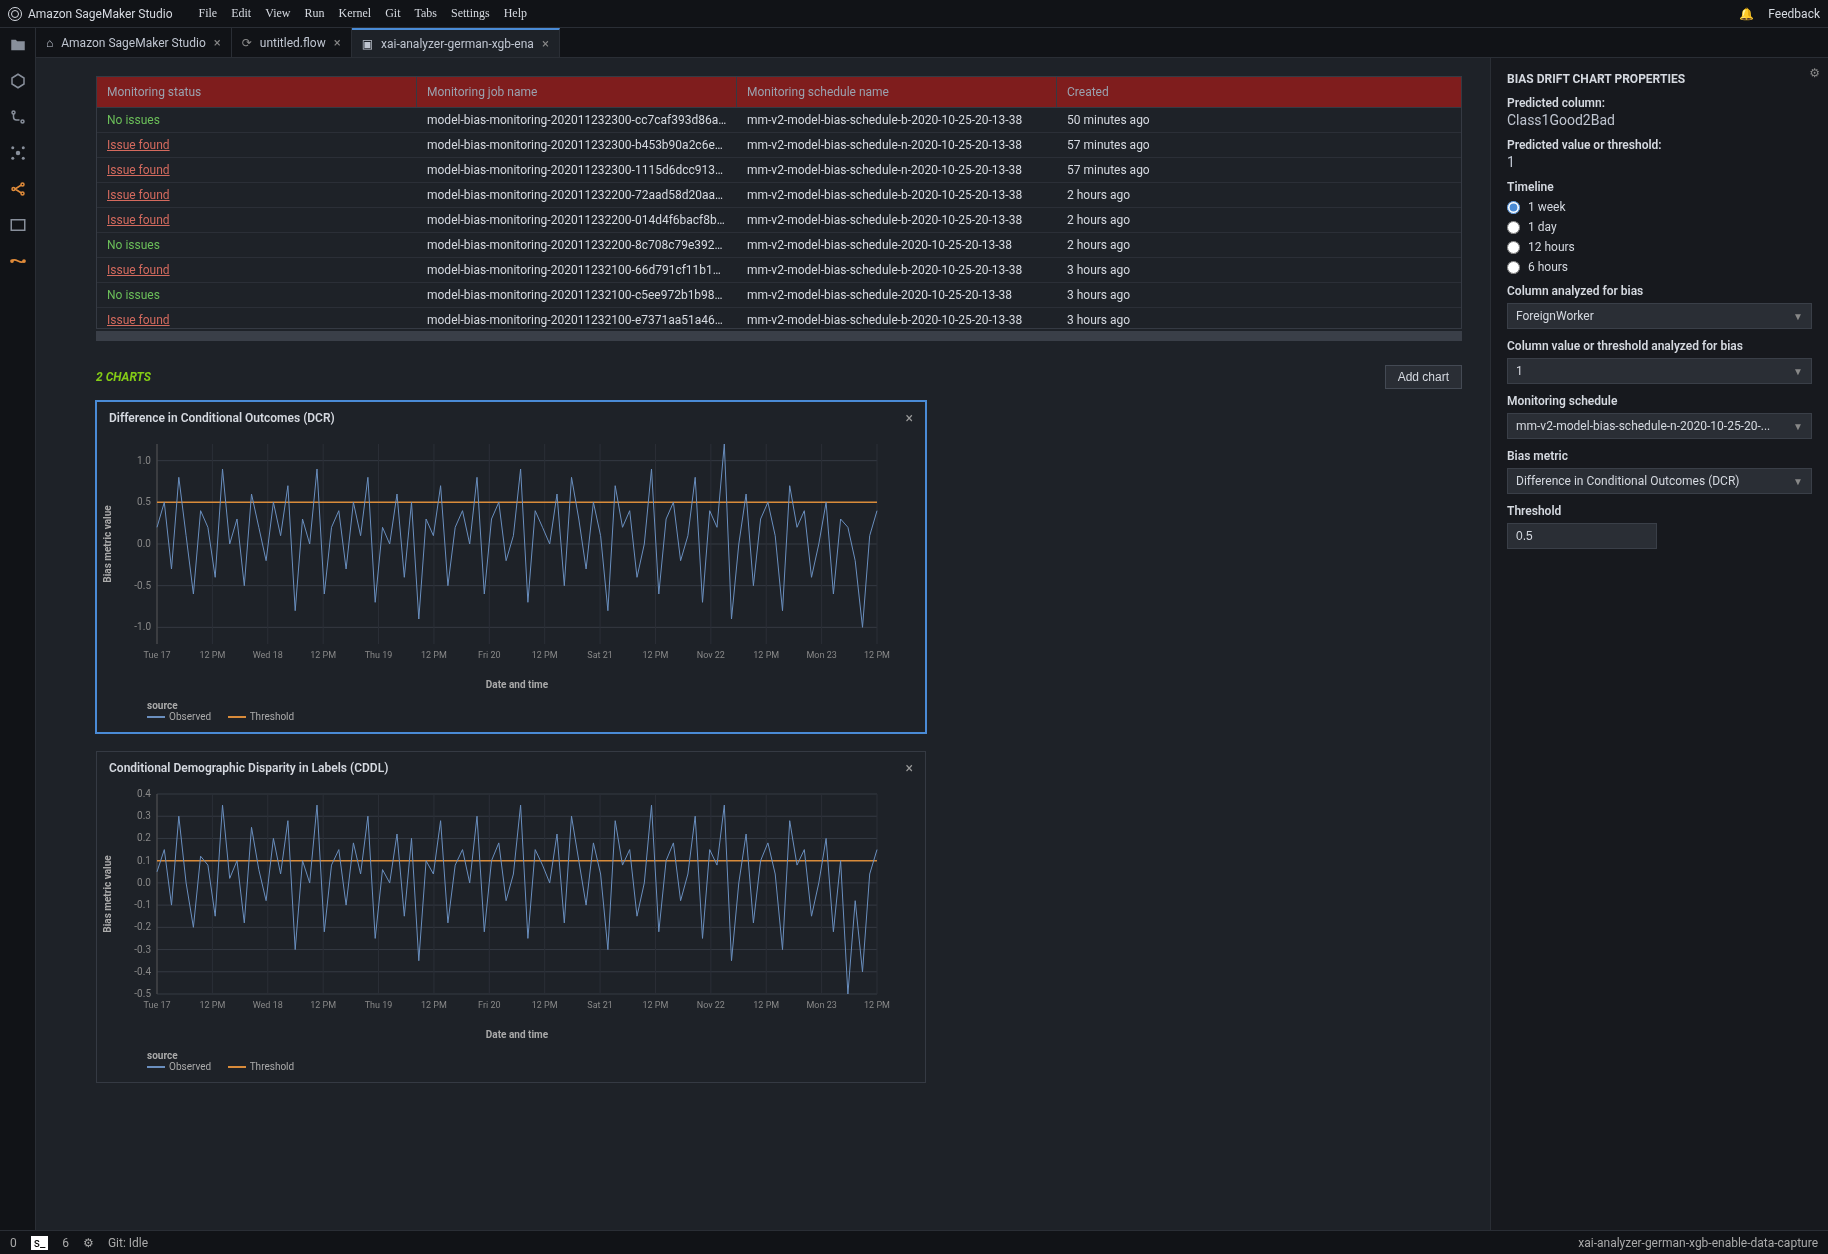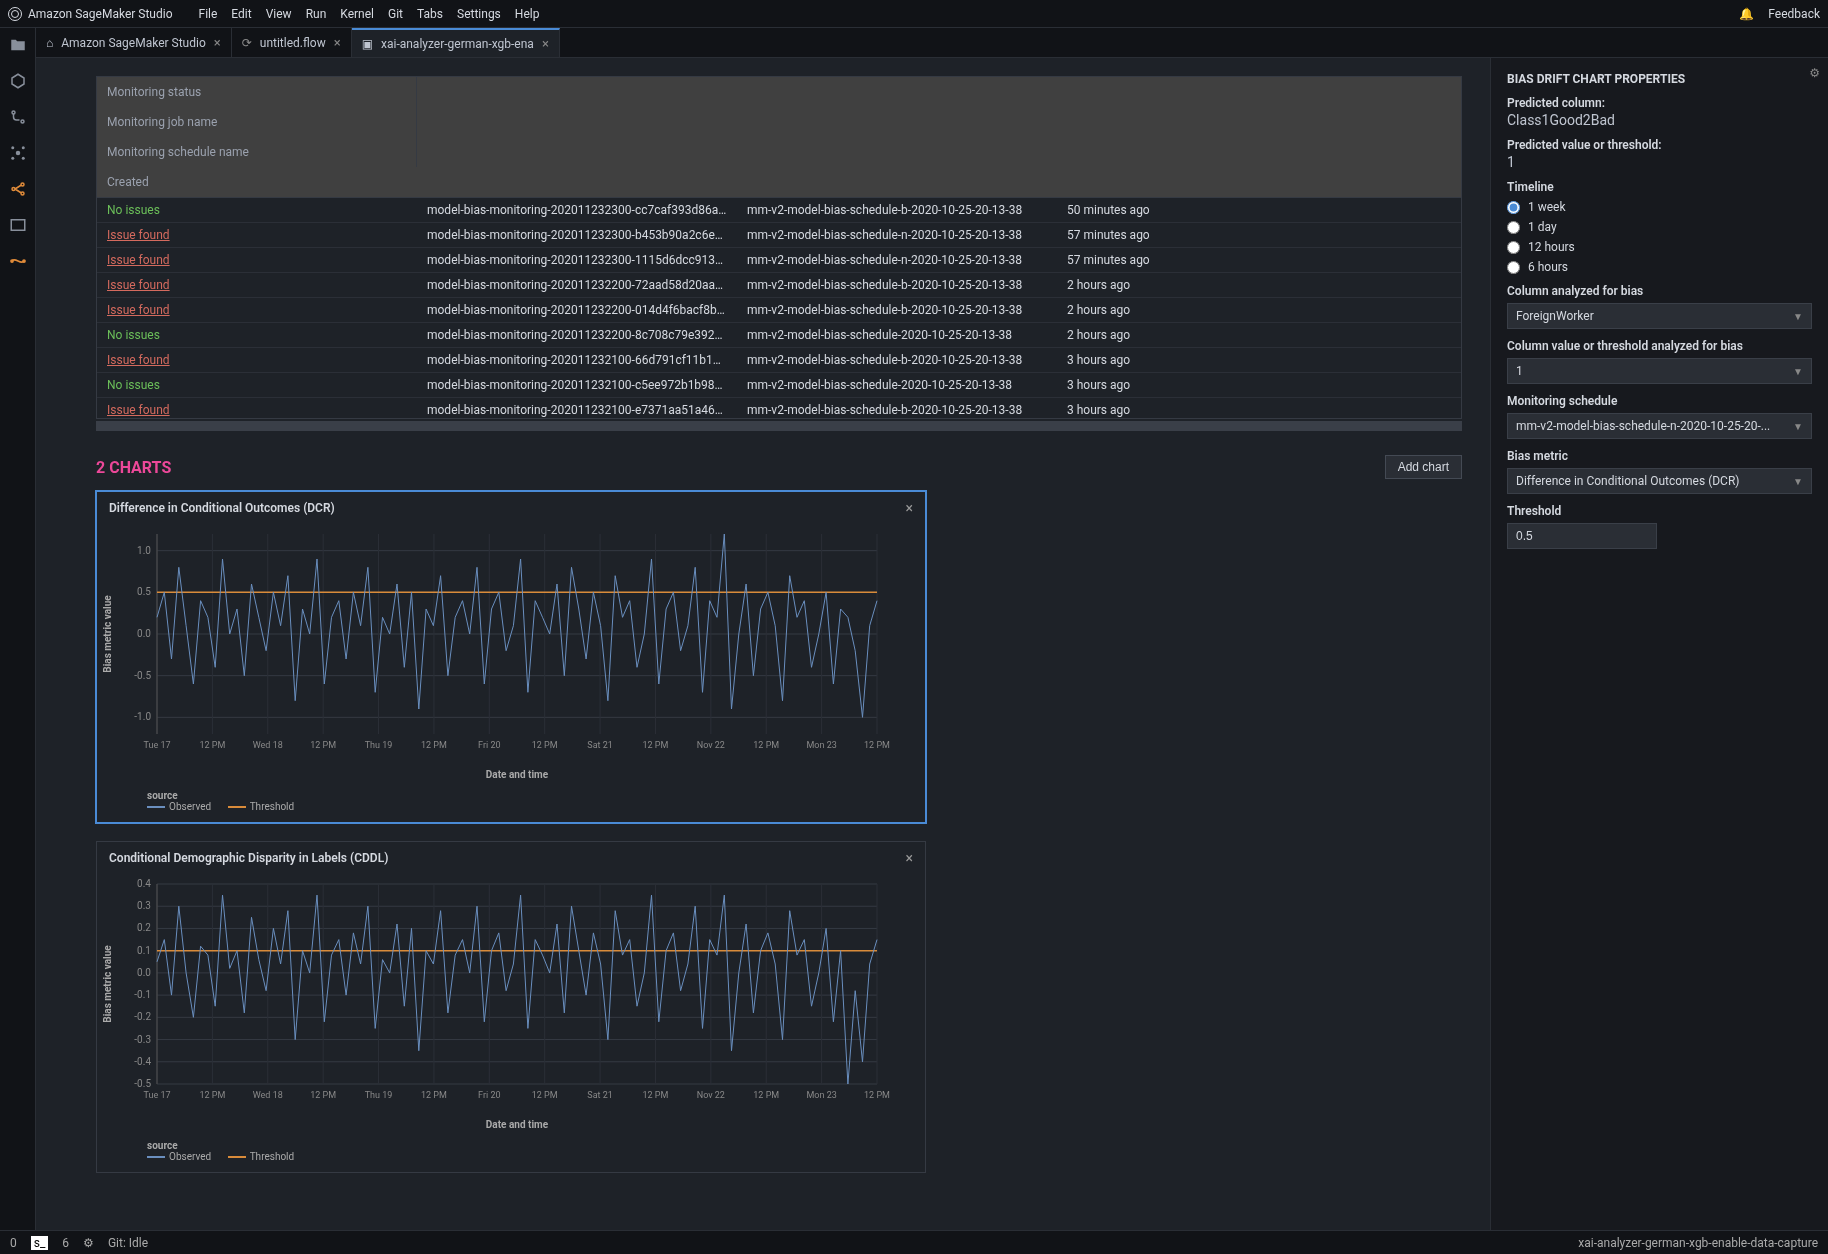--- a/index.html
+++ b/index.html
@@ -19,21 +19,21 @@
   background: #111317;
   border-bottom: 1px solid #2a2e35;
   display: flex;
   align-items: center;
   padding: 0 8px;
   gap: 14px;
 }
 .menubar .logo { display:flex; align-items:center; gap:6px; margin-right:12px;}
 .menubar .logo-icon { width:14px; height:14px; border:1.5px solid #d5d9e0; border-radius:50%; position:relative;}
 .menubar .logo-icon::after{content:"";position:absolute;width:6px;height:6px;border:1.5px solid #d5d9e0;border-radius:50%;top:2px;left:2px;}
-.menubar .menu-item { color:#d5d9e0; cursor:default; }
+.menubar .menu-item { color:#d5d9e0; cursor:default;font-family:Liberation Serif, serif; }
 .menubar .spacer { flex:1; }
 .main-row { flex:1; display:flex; min-height:0; }
 .left-rail {
   width: 36px;
   background: #111317;
   border-right:1px solid #2a2e35;
   display:flex; flex-direction:column; align-items:center; padding-top:8px; gap:18px;
 }
 .rail-icon { width:18px; height:18px; color:#888f9b; cursor:pointer;}
 .rail-icon svg { width:100%; height:100%; }
@@ -49,35 +49,35 @@
   display:flex; align-items:center; gap:8px; padding:0 10px; border-right:1px solid #2a2e35;
   color:#bfc5d0; cursor:pointer; position:relative;
 }
 .tab.active { background:#1e2228; border-top:2px solid #4a8bd6; }
 .tab .close { color:#888; font-size:13px; }
 .workspace { flex:1; display:flex; min-height:0;}
 .content {
   flex:1; background:#1e2228; padding:18px 28px 18px 60px; overflow-y:auto; position:relative;
 }
 .table-wrap { border:1px solid #353a43; background:#1e2228; }
-.table-head { display:flex; background:#404040; border-bottom:1px solid #353a43;flex-direction:column;}
+.table-head { display:flex; background:#7f1d1d; border-bottom:1px solid #353a43;}
 .th { padding:8px 10px; color:#9aa1ae; font-size:12px; border-right:1px solid #353a43;}
 .th:last-child{border-right:none;}
 .col-status{width:320px;}
 .col-job{width:320px;}
 .col-sched{width:320px;}
 .col-created{flex:1;}
 .table-body { max-height:220px; overflow-y:auto;}
 .tr { display:flex; border-bottom:1px solid #2b2f37;}
 .td { padding:5px 10px; font-size:12px; white-space:nowrap; overflow:hidden; text-overflow:ellipsis;}
 .status-ok{color:#6bbf59;}
 .status-bad{color:#d46a5e;text-decoration:underline;}
 .hscroll { height:10px; background:#3a3f48; margin-top:2px;}
 .charts-header{display:flex;align-items:center;justify-content:space-between;margin:24px 0 12px 0;}
-.charts-header h3{font-size:16px;font-weight:bold;color:#ec4899;}
+.charts-header h3{font-size:12px;font-weight:bold;color:#84cc16;font-style:italic;}
 .addchart-btn{background:#2a2e35;border:1px solid #444a54;color:#d5d9e0;padding:4px 12px;font-size:12px;cursor:pointer;}
 .chart-card{border:1px solid #353a43;background:#1e2228;margin-bottom:18px;width:830px;}
 .chart-card.sel{border:1px solid #4a8bd6;box-shadow:0 0 0 1px #4a8bd6;}
 .chart-card .card-head{display:flex;justify-content:space-between;align-items:center;padding:8px 12px;}
 .chart-card .card-title{font-size:12px;font-weight:600;}
 .chart-card .card-close{color:#999;font-size:14px;cursor:pointer;}
 .chart-card svg.plot{display:block;}
 .right-panel{
   width:338px; background:#17191e; border-left:1px solid #2a2e35; padding:14px 16px; overflow-y:auto;
   position:relative;

